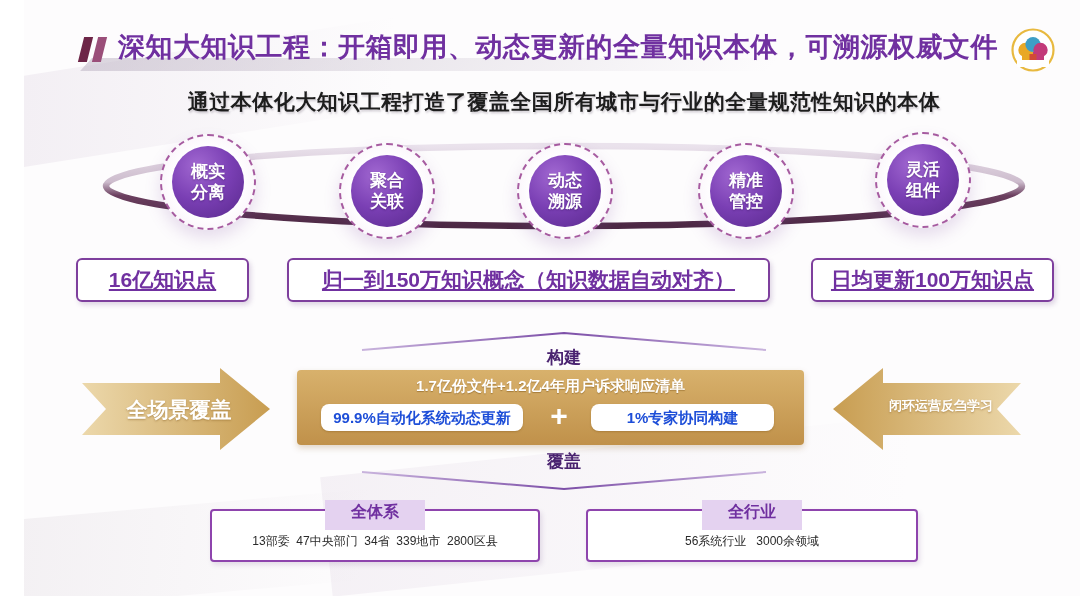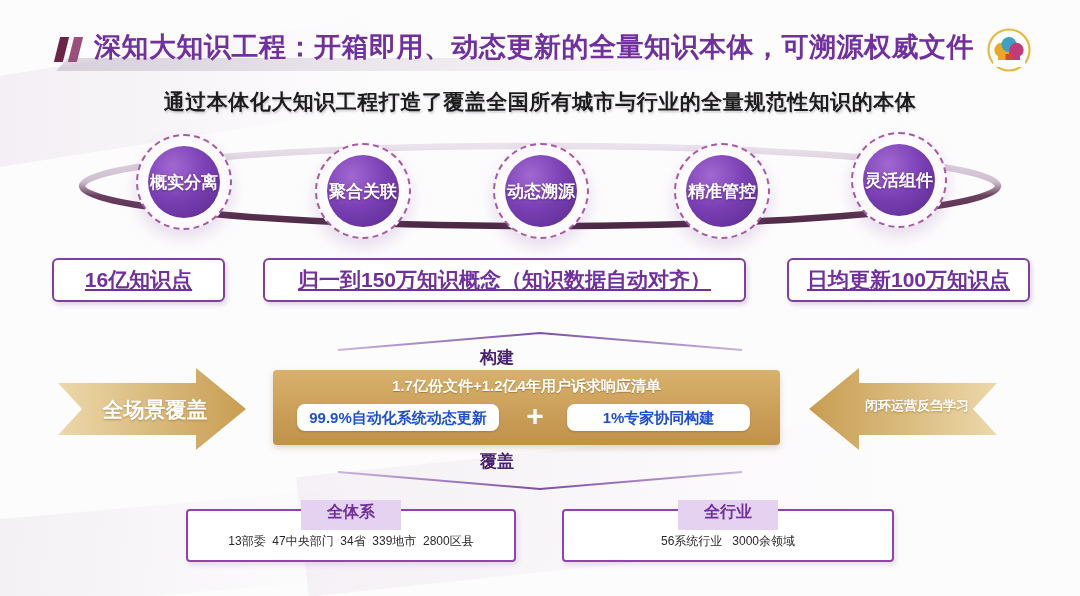--- a/index.html
+++ b/index.html
@@ -1,18 +1,18 @@
 <!DOCTYPE html>
 <html><head>
 <meta charset="utf-8">
 <style>
   html,body{margin:0;padding:0;}
   body{width:1080px;height:596px;overflow:hidden;background:#ffffff;
        font-family:"Liberation Sans","DejaVu Sans",sans-serif;position:relative;}
-  .slide{position:absolute;inset:0;background:#fdfcfd;overflow:hidden;}
+  .slide{position:absolute;inset:0;background:#fdfcfd;overflow:hidden;margin-left:24px;}
   
   .swoosh{position:absolute;pointer-events:none;}
   .sw1{left:-120px;top:40px;width:700px;height:90px;transform:rotate(-9deg);
        background:linear-gradient(100deg,rgba(205,190,210,.28),rgba(255,255,255,0) 70%);}
   .sw2{left:300px;top:430px;width:900px;height:120px;transform:rotate(-6deg);
        background:linear-gradient(100deg,rgba(214,200,218,.22),rgba(255,255,255,0) 65%);}
   .sw3{left:-80px;top:500px;width:600px;height:90px;transform:rotate(-5deg);
        background:linear-gradient(100deg,rgba(205,195,205,.25),rgba(255,255,255,0) 70%);}
 
   
@@ -35,33 +35,33 @@
   
   .orbit{position:absolute;left:50px;top:138px;}
   .feature{position:absolute;width:96px;height:96px;border-radius:50%;
        border:2px dashed #a65ba0;box-sizing:border-box;
        background:radial-gradient(circle,#ffffff 52%,#f6ecf7 100%);
        display:flex;align-items:center;justify-content:center;
        box-shadow:0 8px 16px rgba(130,80,160,.18);}
   .feature-inner{width:72px;height:72px;border-radius:50%;
        background:radial-gradient(circle at 35% 28%,#a168d1 0%,#7a3fb4 48%,#59298d 100%);
        color:#fff;font-size:17px;font-weight:700;line-height:21px;text-align:center;
-       display:flex;flex-direction:row;align-items:center;justify-content:center;
+       display:flex;flex-direction:column;align-items:center;justify-content:center;
        text-shadow:0 1px 2px rgba(40,10,70,.4);}
 
   
   .stat-box{position:absolute;top:258px;height:44px;background:#fff;
        border:2px solid #7e3f9d;border-radius:6px;box-sizing:border-box;
        display:flex;align-items:center;justify-content:center;
        color:#7030a0;font-size:21px;font-weight:600;white-space:nowrap;
        box-shadow:2px 3px 5px rgba(100,60,130,.2);text-decoration:underline;}
 
   
   .chevron{position:absolute;}
-  .flow-label{position:absolute;width:120px;font-size:17px;
+  .flow-label{position:absolute;width:120px;text-align:center;font-size:17px;
        font-weight:700;color:#4a2370;}
   .gold-box{position:absolute;left:273px;top:370px;width:507px;height:75px;
        border-radius:4px;background:linear-gradient(180deg,#d8b16c 0%,#c0914a 100%);
        box-shadow:0 3px 6px rgba(140,100,40,.25);}
   .gold-title{position:absolute;left:0;top:7px;width:100%;text-align:center;
        color:#fff;font-size:15px;font-weight:700;text-shadow:0 1px 1px rgba(120,80,20,.5);}
   .pill{position:absolute;top:34px;height:27px;line-height:27px;background:#fff;
        border-radius:8px;text-align:center;color:#1d4ed8;font-size:15px;font-weight:600;
        box-shadow:0 1px 2px rgba(120,80,20,.35);}
   .pill.left{left:24px;width:202px;}

